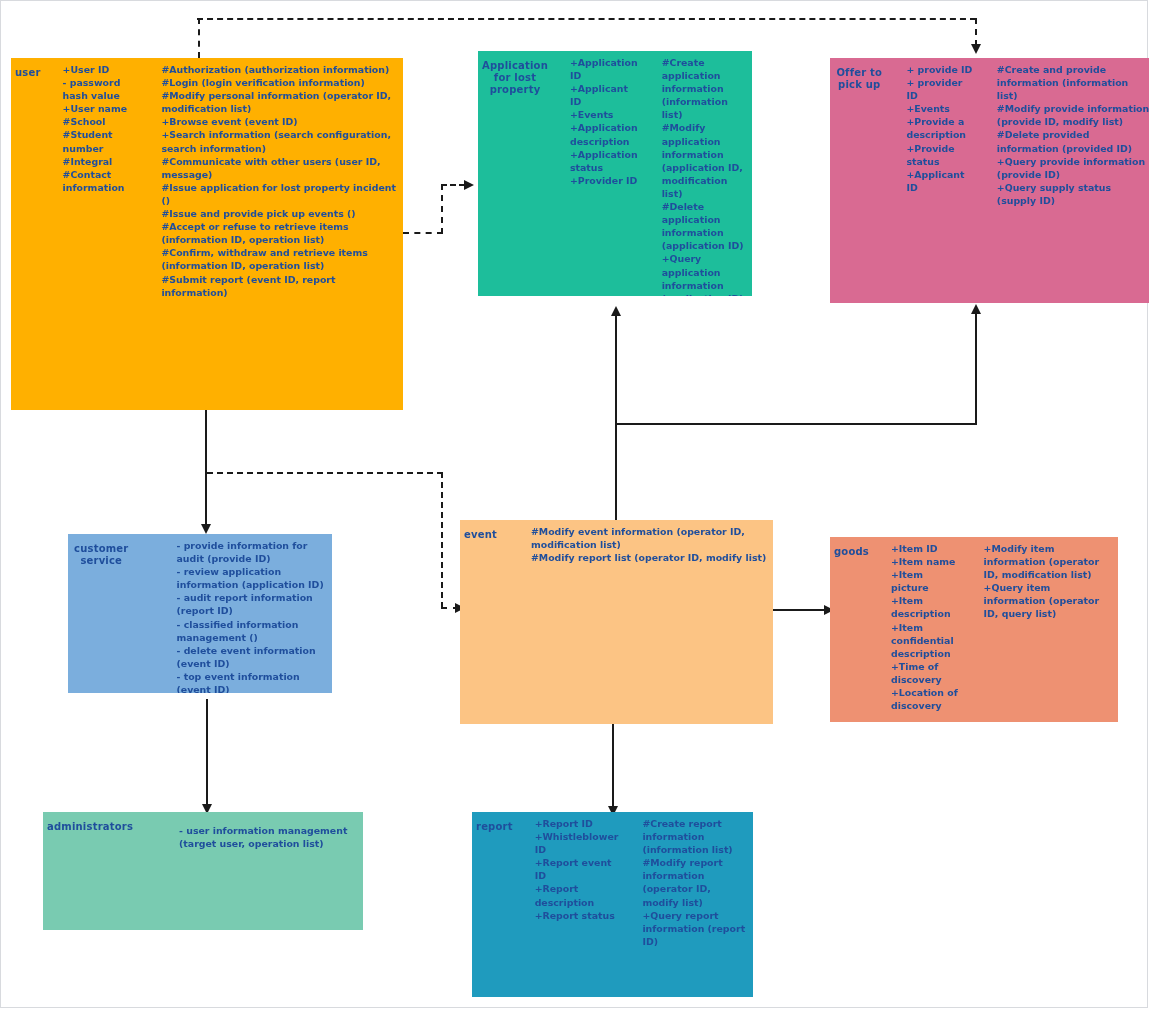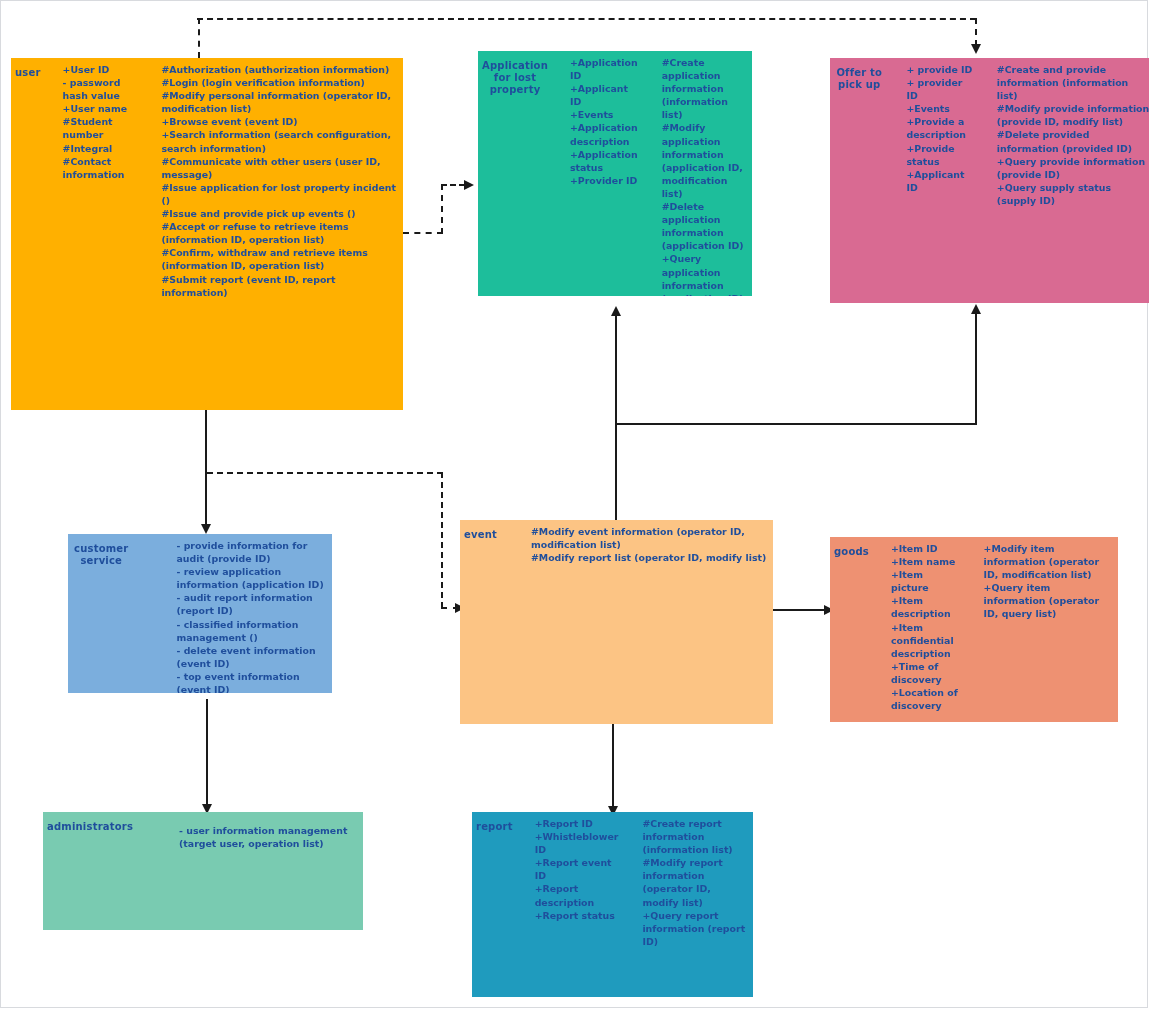--- a/index.html
+++ b/index.html
@@ -150,20 +150,21 @@
   <div class="conn v" style="left:206px; top:699px; height:108px;"></div>
   <div class="arrow arrow-down" style="left:202px; top:804px;"></div>
 
   <div class="uml-box flexcol" style="left:11px; top:58px; width:392px; height:352px; background:#FFB000;">
     <div class="uml-title">user</div>
     <div class="uml-sep"></div>
     <div class="uml-attrs">
       <div class="row">+User ID</div>
       <div class="row">- password hash value</div>
       <div class="row">+User name</div>
+      <div class="row">#School</div>
       <div class="row">#Student number</div>
       <div class="row">#Integral</div>
       <div class="row">#Contact information</div>
     </div>
     <div style="height:18px;"></div>
     <div class="uml-sep"></div>
     <div class="uml-ops">
       <div class="row">#Authorization (authorization information)</div>
       <div class="row">#Login (login verification information)</div>
       <div class="row">#Modify personal information (operator ID, modification list)</div>

